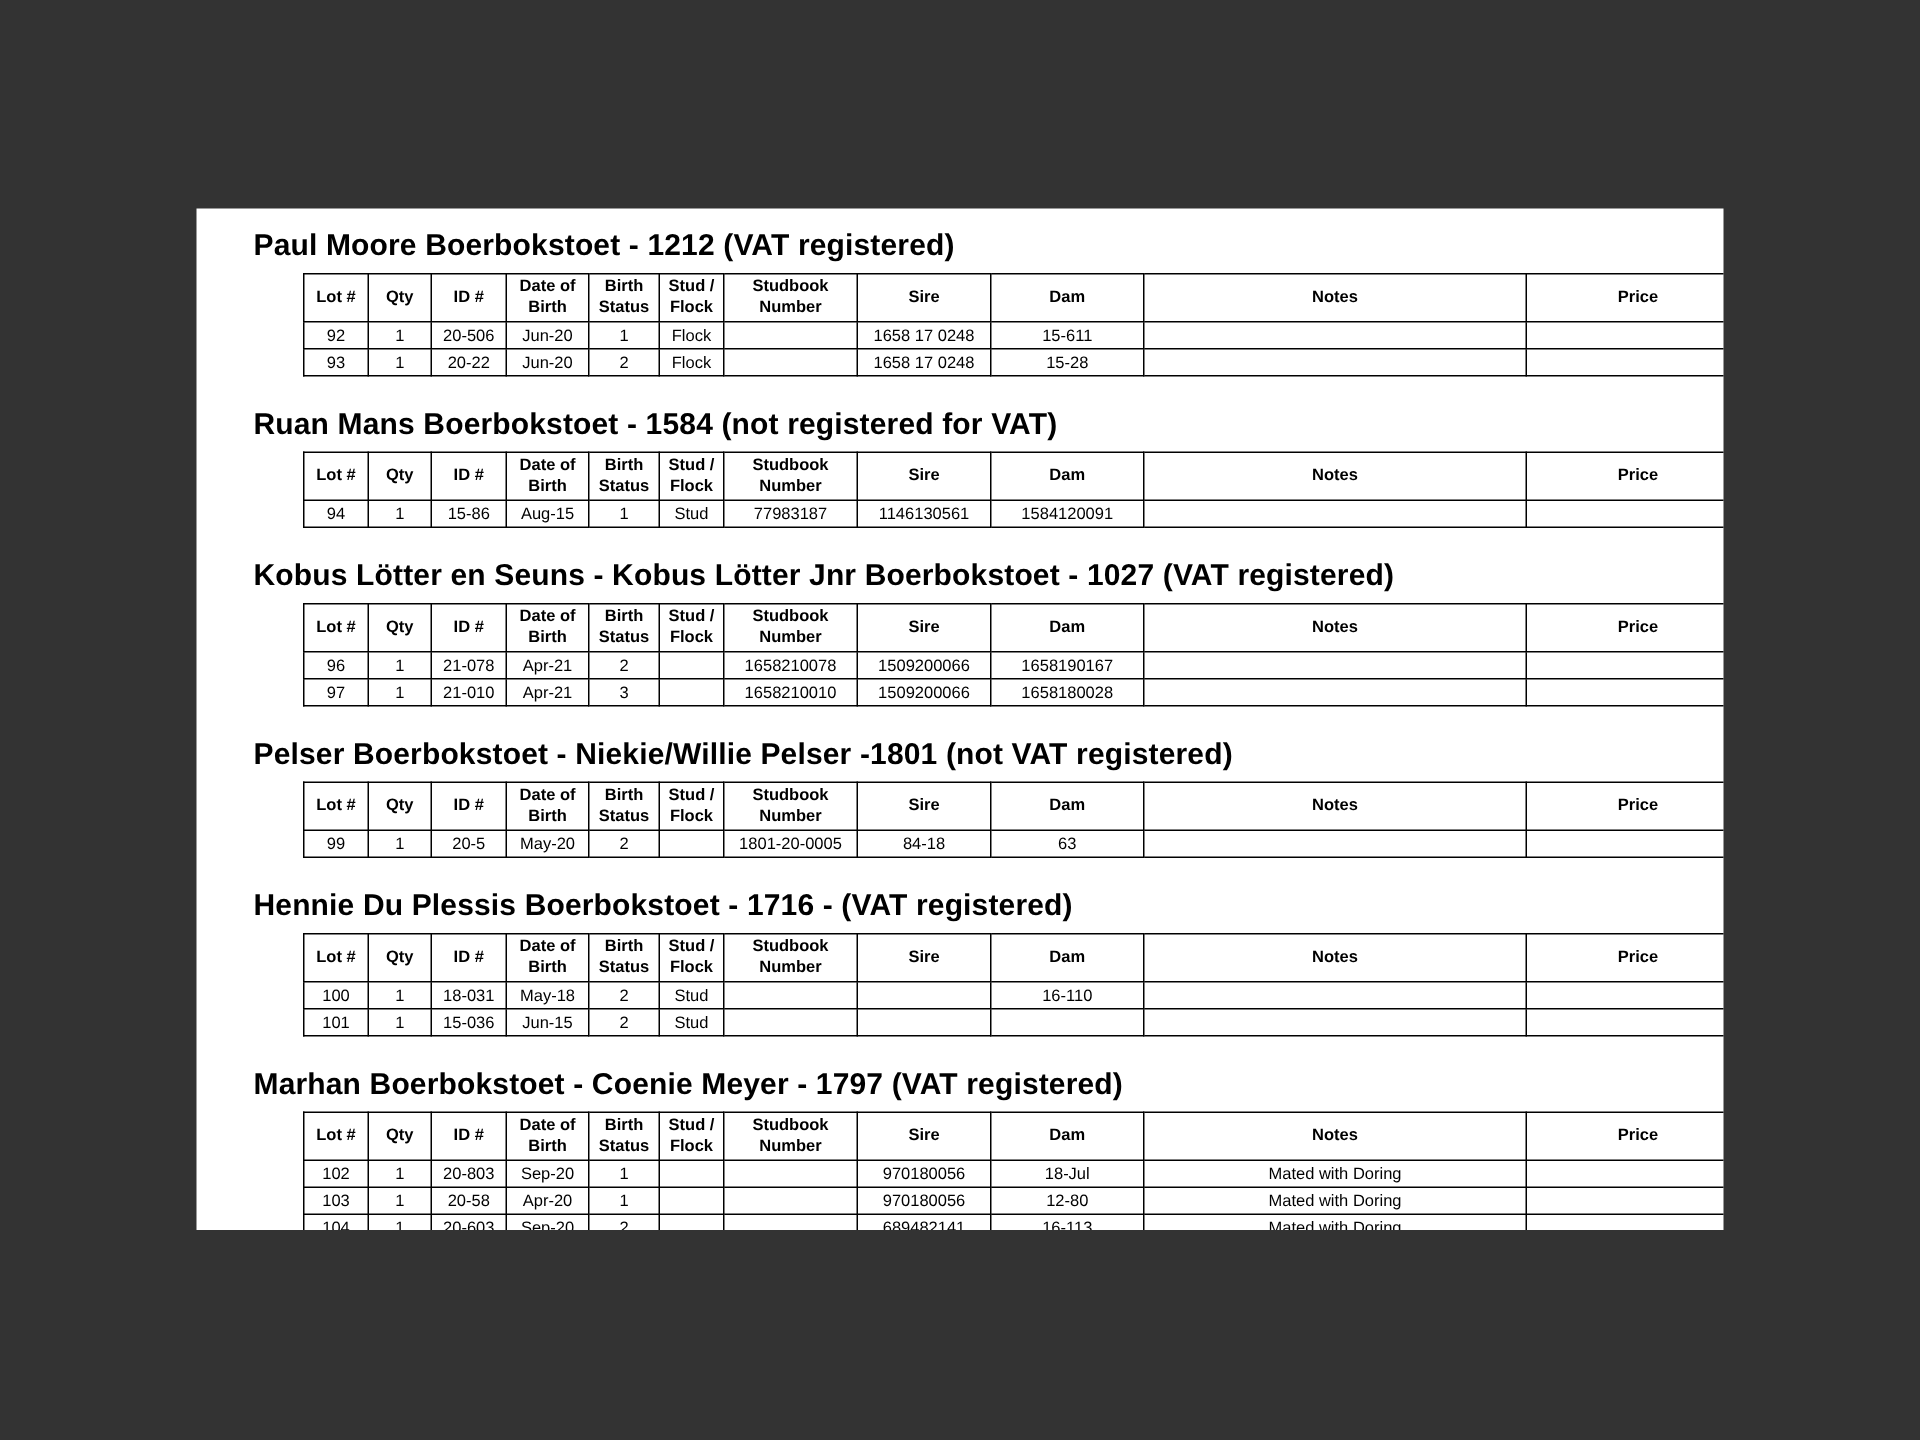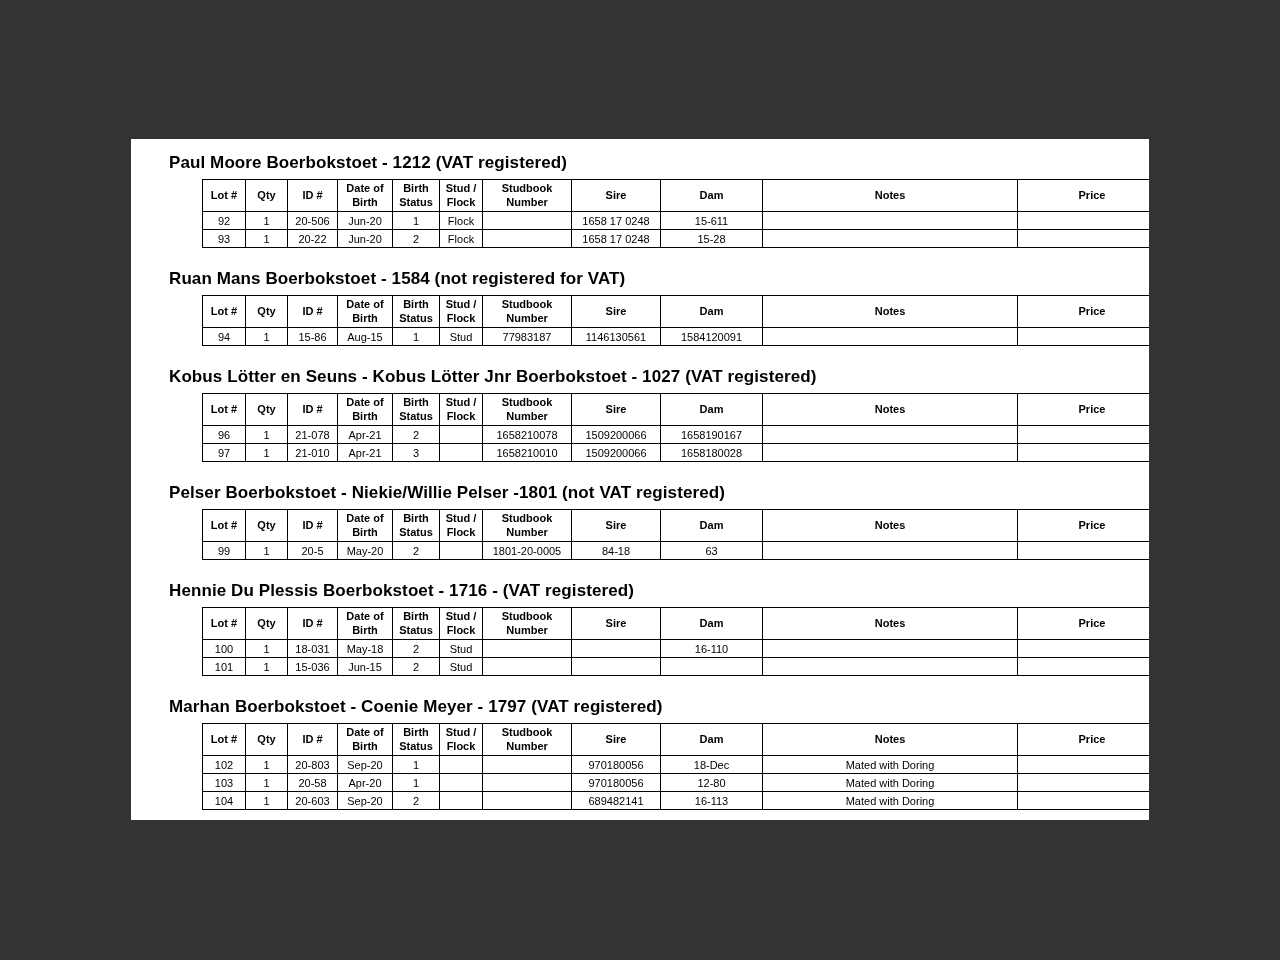--- a/index.html
+++ b/index.html
@@ -17,21 +17,21 @@
     top: 139px;
     width: 1018px;
     height: 681px;
     background: #ffffff;
     overflow: hidden;
   }
   .content {
     padding: 6px 36px 0 36px;
   }
   .section-title {
-    font-size: 17px;
+    font-size: 20px;
     font-weight: bold;
     color: #000;
     margin: 21px 0 6px 2px;
     letter-spacing: 0.1px;
   }
   .section-title:first-child {
     margin-top: 8px;
   }
   table.livestock-table {
     border-collapse: collapse;
@@ -398,21 +398,21 @@
         <tbody>
           <tr>
             <td class="cell-lot">102</td>
             <td class="cell">1</td>
             <td class="cell">20-803</td>
             <td class="cell">Sep-20</td>
             <td class="cell">1</td>
             <td class="cell"></td>
             <td class="cell"></td>
             <td class="cell">970180056</td>
-            <td class="cell">18-Dec</td>
+            <td class="cell">18-Jul</td>
             <td class="cell-notes">Mated with Doring</td>
             <td class="cell"></td>
           </tr>
           <tr>
             <td class="cell-lot">103</td>
             <td class="cell">1</td>
             <td class="cell">20-58</td>
             <td class="cell">Apr-20</td>
             <td class="cell">1</td>
             <td class="cell"></td>

